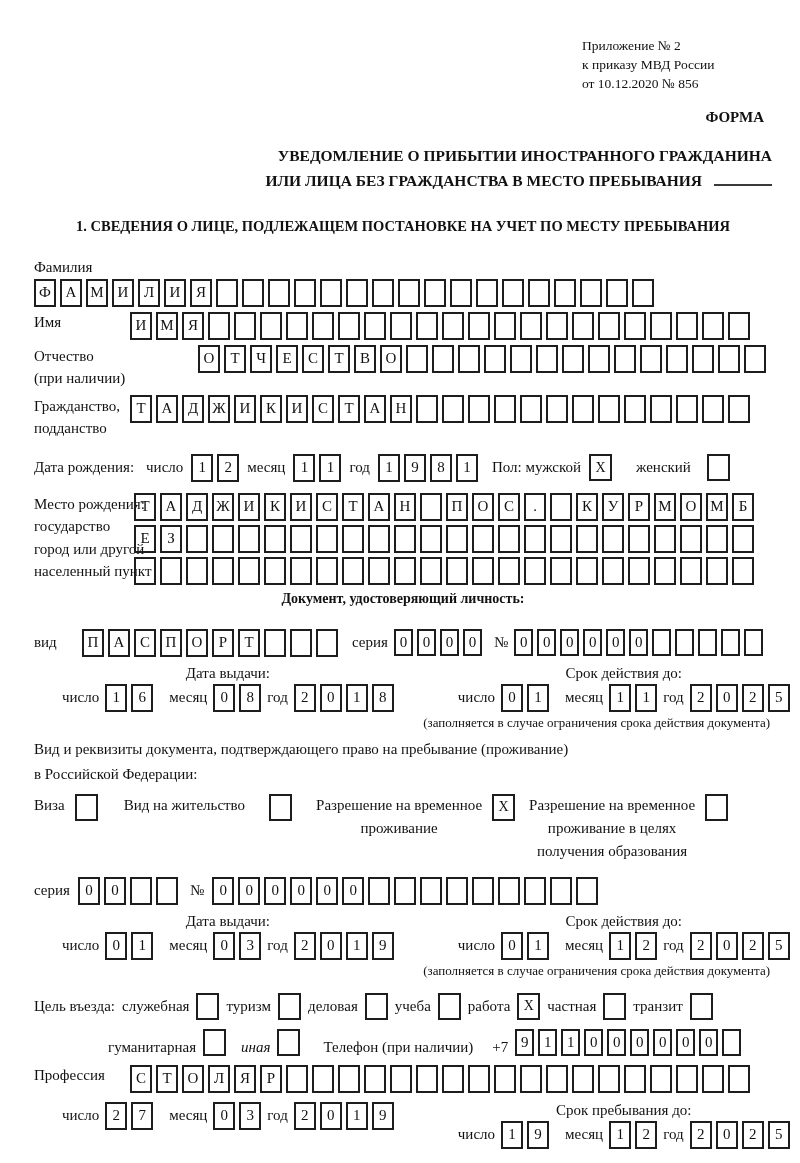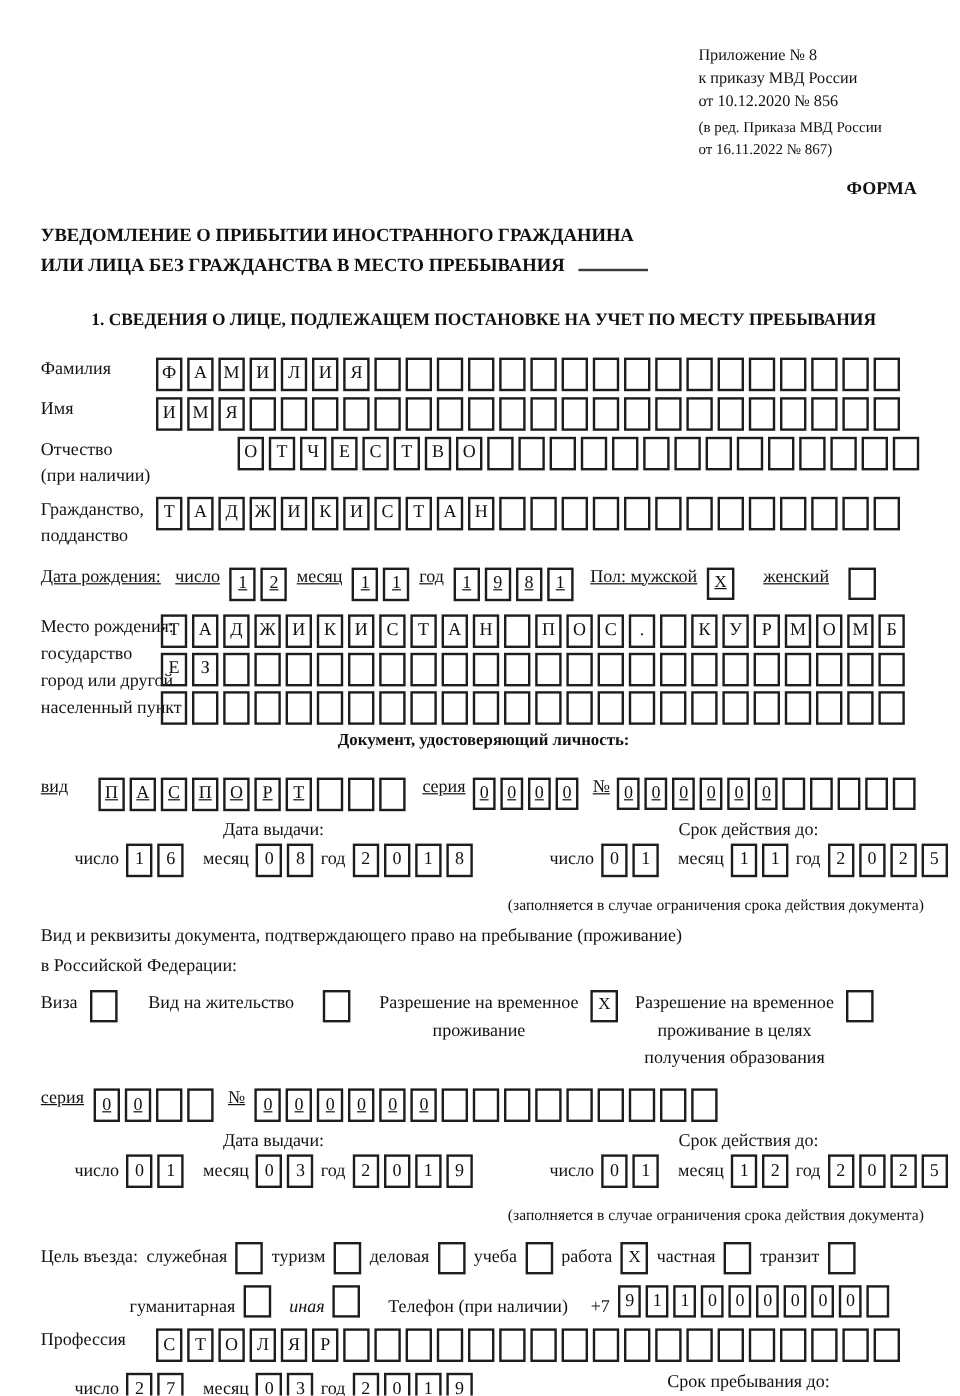--- a/index.html
+++ b/index.html
@@ -9,21 +9,21 @@
     color:#111; font-family:"Liberation Serif","DejaVu Serif",serif;
     font-size:15px;
   }
   .page { padding:36px 28px 0 34px; }
 
   
   .appendix { margin-left:548px; font-size:13.5px; line-height:1.42; }
   .appendix .edition { margin-top:5px; font-size:12.5px; }
   .forma { text-align:right; font-weight:bold; font-size:15px; margin-top:16px; padding-right:8px; }
 
-  .title { text-align:left; font-weight:bold; font-size:15.5px; line-height:1.6; margin-top:18px; }
+  .title { text-align:right; font-weight:bold; font-size:15.5px; line-height:1.6; margin-top:18px; }
   .blank-line { display:inline-block; width:58px; height:0.85em; border-bottom:2.5px solid #3a3a3a; margin-left:12px; }
 
   .sec-heading { text-align:center; font-weight:bold; font-size:14.5px; margin-top:24px; }
 
   
   .row { display:flex; align-items:flex-start; margin-top:5px; }
   .lbl { flex:0 0 auto; line-height:1.45; }
   .lbl2 { line-height:1.5; }
   .cells { display:flex; gap:4px; flex-wrap:nowrap; }
   .cell {
@@ -38,67 +38,63 @@
     border:2px solid #1d1d1d;
     display:inline-flex; align-items:center; justify-content:center;
     font-size:14px;
   }
   .stack { display:flex; flex-direction:column; gap:4px; }
 
   .w96  { width:96px; }
   .w164 { width:164px; }
   .w100 { width:100px; white-space:nowrap; }
 
-  .inline-row { display:flex; align-items:flex-start; margin-top:14px; gap:8px; flex-wrap:nowrap;text-decoration:underline; }
+  .inline-row { display:flex; align-items:center; margin-top:14px; gap:8px; flex-wrap:nowrap; }
   .inline-row .t { white-space:nowrap; }
 
   .doc-heading { text-align:center; font-weight:bold; font-size:14px; margin-top:6px; }
 
   .daterow { display:flex; margin-top:8px; padding-left:28px; }
   .dategroup { display:flex; flex-direction:column; }
   .dategroup.right { margin-left:64px; }
   .dg-h { text-align:center; margin-bottom:2px; }
   .dg-f { display:flex; align-items:center; gap:6px; white-space:nowrap; }
-  .note-right { text-align:right; font-size:13px; margin-top:15px; padding-right:2px; }
+  .note-right { text-align:right; font-size:13px; margin-top:3px; padding-right:2px; }
 
   .intro { margin-top:6px; line-height:1.7; }
 
   .optrow { display:flex; align-items:flex-start; margin-top:6px; gap:14px; }
   .opt { display:flex; align-items:flex-start; gap:10px; }
   .opt .ol { text-align:center; line-height:1.55; white-space:nowrap; }
 
   .purposerow { display:flex; align-items:center; margin-top:14px; gap:7px; flex-wrap:nowrap; }
   .purposerow .t, .purposerow2 .t { white-space:nowrap; }
   .purposerow2 { display:flex; align-items:flex-end; margin-top:9px; gap:7px; padding-left:74px; flex-wrap:nowrap; }
 </style>
 </head>
 <body>
 
 <div class="page">
 
   <div class="appendix">
-    <div>Приложение № 8</div>
+    <div>Приложение № 2</div>
     <div>к приказу МВД России</div>
     <div>от 10.12.2020 № 856</div>
-    <div class="edition">
-      <div>(в ред. Приказа МВД России</div>
-      <div>от 16.11.2022 № 867)</div>
-    </div>
   </div>
 
   <div class="forma">ФОРМА</div>
 
   <div class="title">
     <div>УВЕДОМЛЕНИЕ О ПРИБЫТИИ ИНОСТРАННОГО ГРАЖДАНИНА</div>
     <div><span>ИЛИ ЛИЦА БЕЗ ГРАЖДАНСТВА В МЕСТО ПРЕБЫВАНИЯ</span><span class="blank-line"></span></div>
   </div>
 
   <div class="sec-heading">1. СВЕДЕНИЯ О ЛИЦЕ, ПОДЛЕЖАЩЕМ ПОСТАНОВКЕ НА УЧЕТ ПО МЕСТУ ПРЕБЫВАНИЯ</div>
 
-  <div class="row" style="margin-top:22px;">
+  <div class="row" style="margin-top:22px;flex-direction:column;">
     <div class="lbl w96">Фамилия</div>
     <div class="cells">
         <span class="cell">Ф</span>
         <span class="cell">А</span>
         <span class="cell">М</span>
         <span class="cell">И</span>
         <span class="cell">Л</span>
         <span class="cell">И</span>
         <span class="cell">Я</span>
         <span class="cell"></span>

